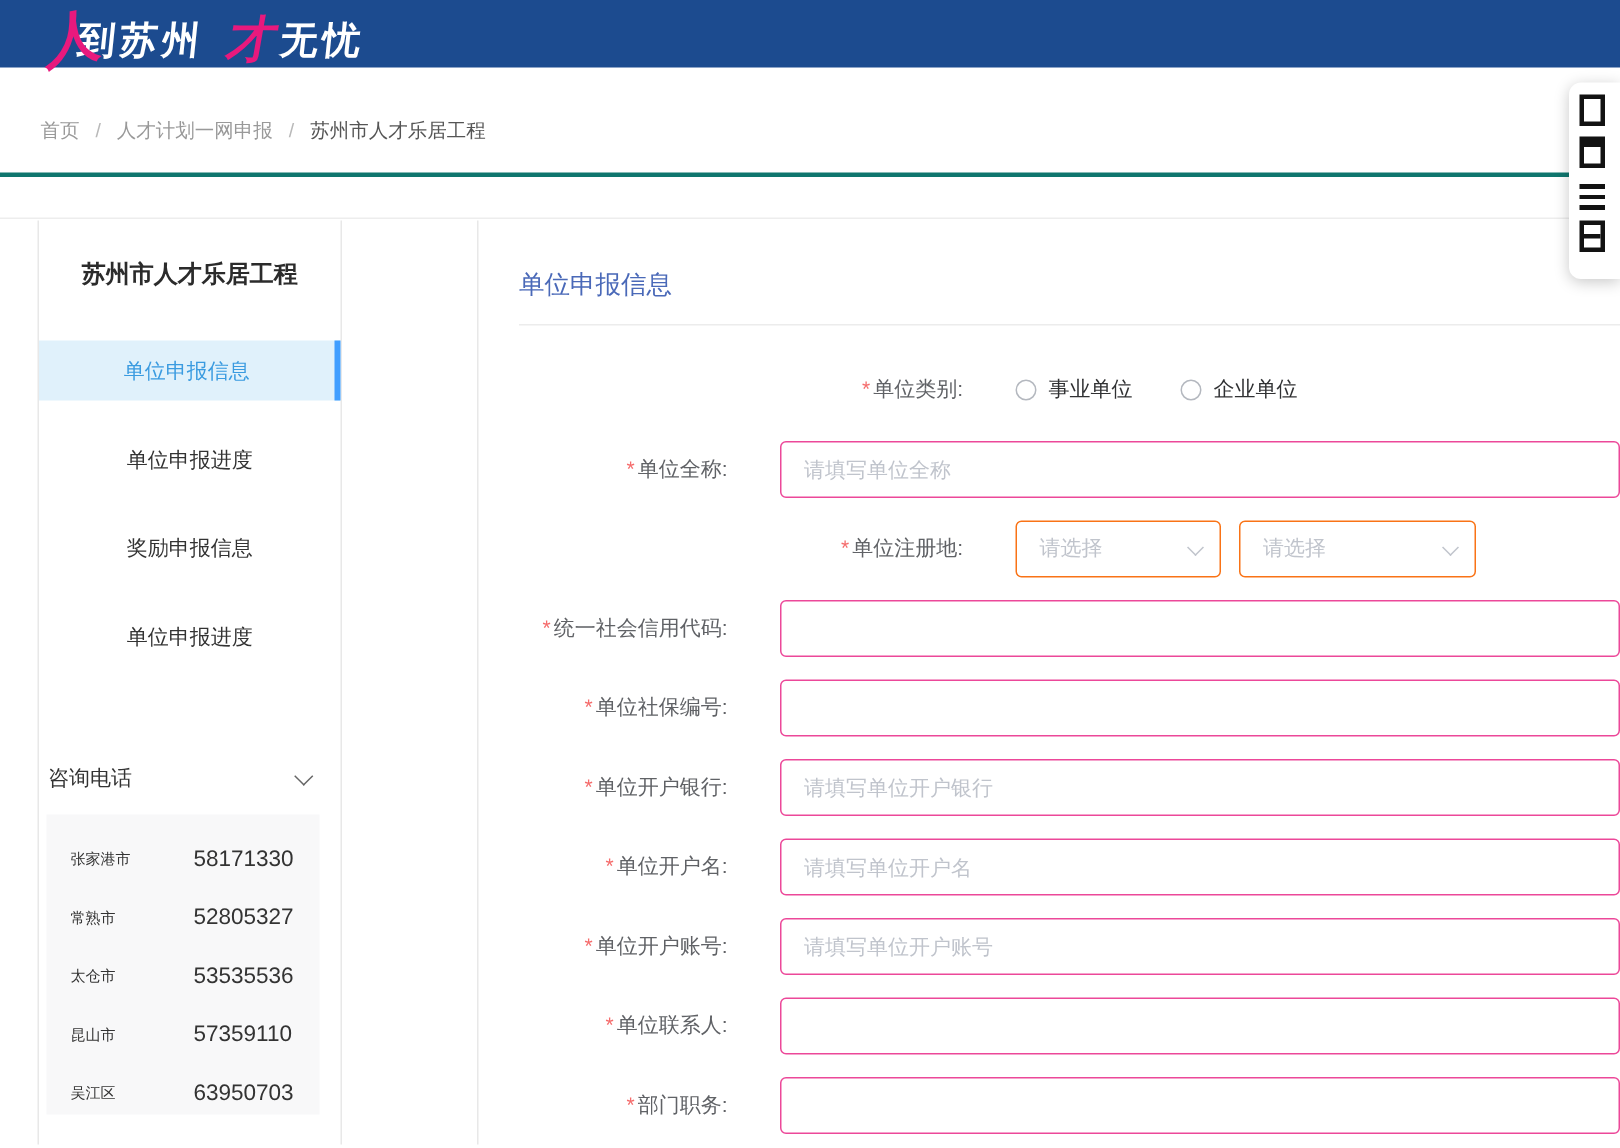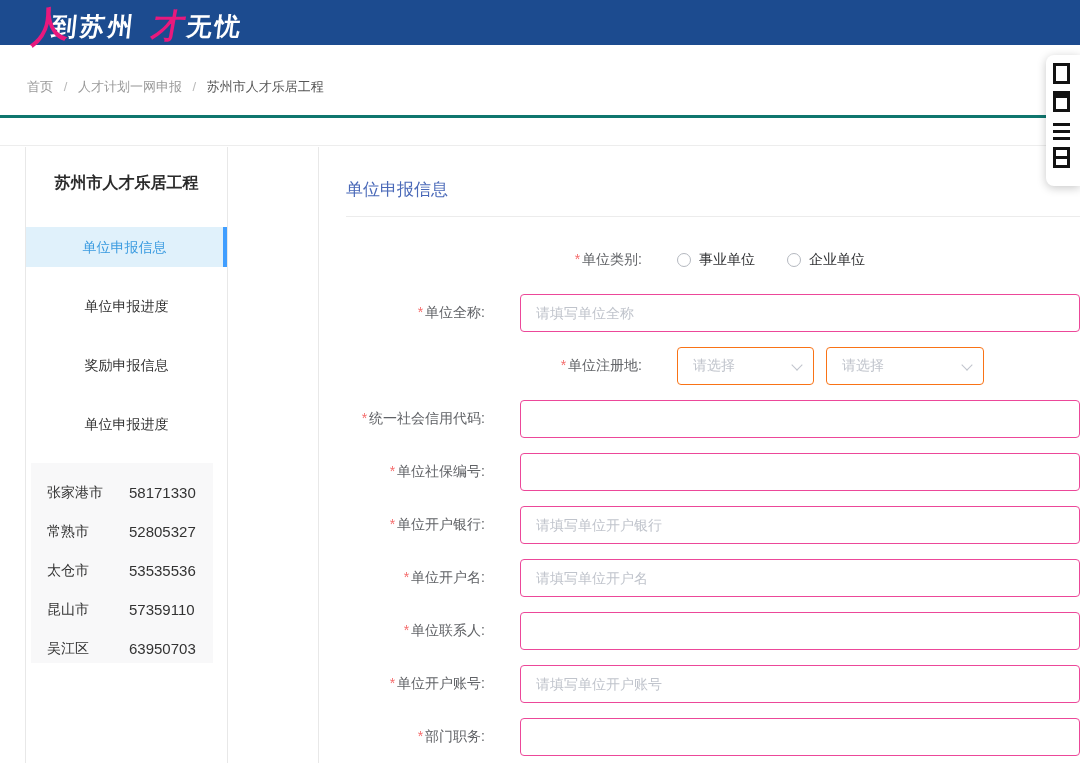--- a/index.html
+++ b/index.html
@@ -30,21 +30,21 @@
              border-left:1px solid #e8e8e8; border-right:1px solid #e8e8e8; }
   .side-title { padding-top:26px; text-align:center; font-size:16px; font-weight:bold; color:#2b2b2b; }
   .side-nav { margin-top:33px; }
   .side-item { height:40px; line-height:40px; text-align:center; font-size:14px; color:#333; margin-bottom:19px; cursor:pointer; }
   .side-item.active { background:#e0f1fb; color:#3a9be0; border-right:4px solid #409eff; }
   .consult-row { margin-top:63px; padding:0 20px 0 6px; display:flex; align-items:center; justify-content:space-between; height:24px; }
   .consult-label { font-size:14px; color:#333; }
   .chev { width:9px; height:9px; border-right:1.6px solid #666; border-bottom:1.6px solid #666; transform:rotate(45deg); margin-top:-4px; }
   .phone-panel { margin:12px 14px 0 5px; background:#f8f8f9; height:200px; padding-top:10px; }
   .phone-row { display:flex; align-items:center; height:39px; padding-left:16px; }
-  .phone-city { width:82px; font-size:14px; color:#333; }
+  .phone-city { width:82px; font-size:10px; color:#333; }
   .phone-num { font-size:15px; color:#333; }
 
   
   .main { position:absolute; left:318px; top:1px; width:762px; height:616px; background:#fff; border-left:1px solid #e8e8e8; }
   .main-title { margin:31px 0 0 27px; font-size:17px; color:#4a69b8; }
   .main-divider { margin:15px 0 0 27px; border-bottom:1px solid #ececec; }
   .form { padding-top:24px; }
   .form-row { display:flex; align-items:center; height:38px; margin-bottom:15px;gap:20px; }
   .form-label { width:330px; text-align:right; font-size:14px; color:#606266; padding-right:7px; white-space:nowrap; }
   .req { color:#f56c6c; margin-right:2px; }
@@ -99,20 +99,24 @@
   <div class="content">
 
     <div class="sidebar">
       <div class="side-title">苏州市人才乐居工程</div>
       <div class="side-nav">
         <div class="side-item active">单位申报信息</div>
         <div class="side-item">单位申报进度</div>
         <div class="side-item">奖励申报信息</div>
         <div class="side-item">单位申报进度</div>
       </div>
+      <div class="consult-row">
+        <span class="consult-label">咨询电话</span>
+        <span class="chev"></span>
+      </div>
       <div class="phone-panel">
         <div class="phone-row">
           <span class="phone-city">张家港市</span>
           <span class="phone-num">58171330</span>
         </div>
         <div class="phone-row">
           <span class="phone-city">常熟市</span>
           <span class="phone-num">52805327</span>
         </div>
         <div class="phone-row">
@@ -208,33 +212,33 @@
           <div class="form-label">
             <span class="req">*</span><span>单位开户名:</span>
           </div>
           <div class="ctrl">
             <input class="inp" type="text" placeholder="请填写单位开户名" style="">
           </div>
         </div>
 
         <div class="form-row">
           <div class="form-label">
+            <span class="req">*</span><span>单位开户账号:</span>
+          </div>
+          <div class="ctrl">
+            <input class="inp" type="text" placeholder="请填写单位开户账号" style="">
+          </div>
+        </div>
+
+        <div class="form-row">
+          <div class="form-label">
             <span class="req">*</span><span>单位联系人:</span>
           </div>
           <div class="ctrl">
             <input class="inp" type="text" placeholder="" style="">
-          </div>
-        </div>
-
-        <div class="form-row">
-          <div class="form-label">
-            <span class="req">*</span><span>单位开户账号:</span>
-          </div>
-          <div class="ctrl">
-            <input class="inp" type="text" placeholder="请填写单位开户账号" style="">
           </div>
         </div>
 
         <div class="form-row">
           <div class="form-label">
             <span class="req">*</span><span>部门职务:</span>
           </div>
           <div class="ctrl">
             <input class="inp" type="text" placeholder="" style="">
           </div>

